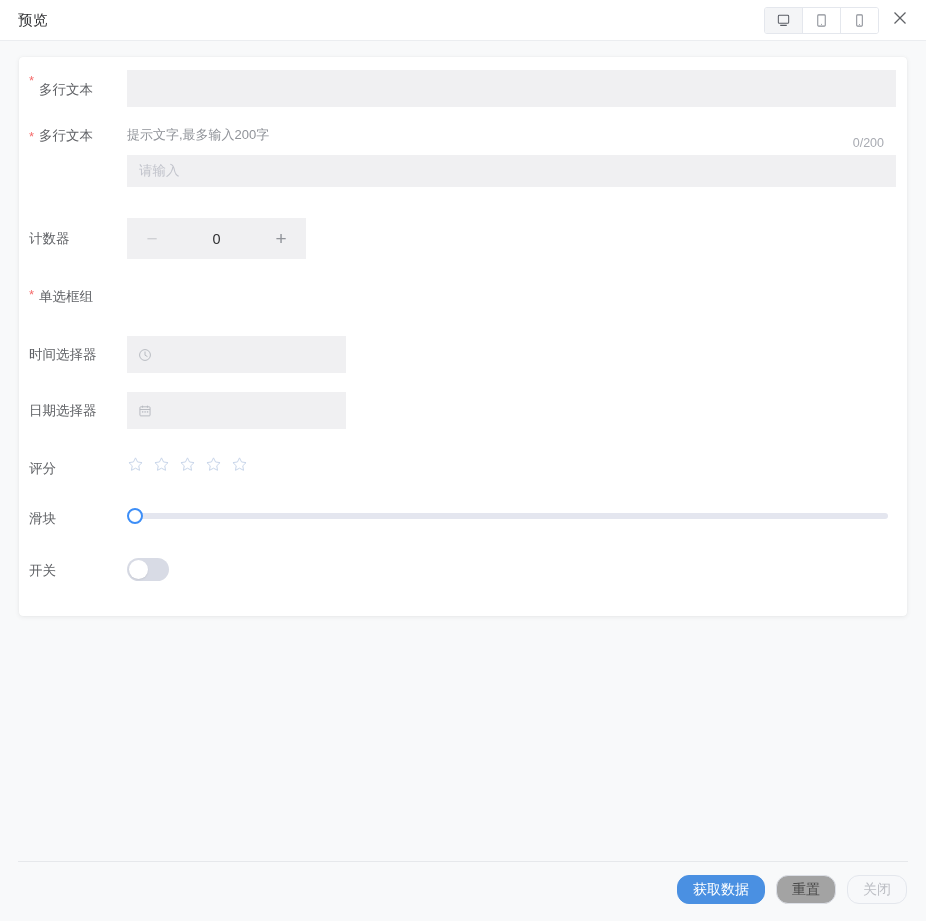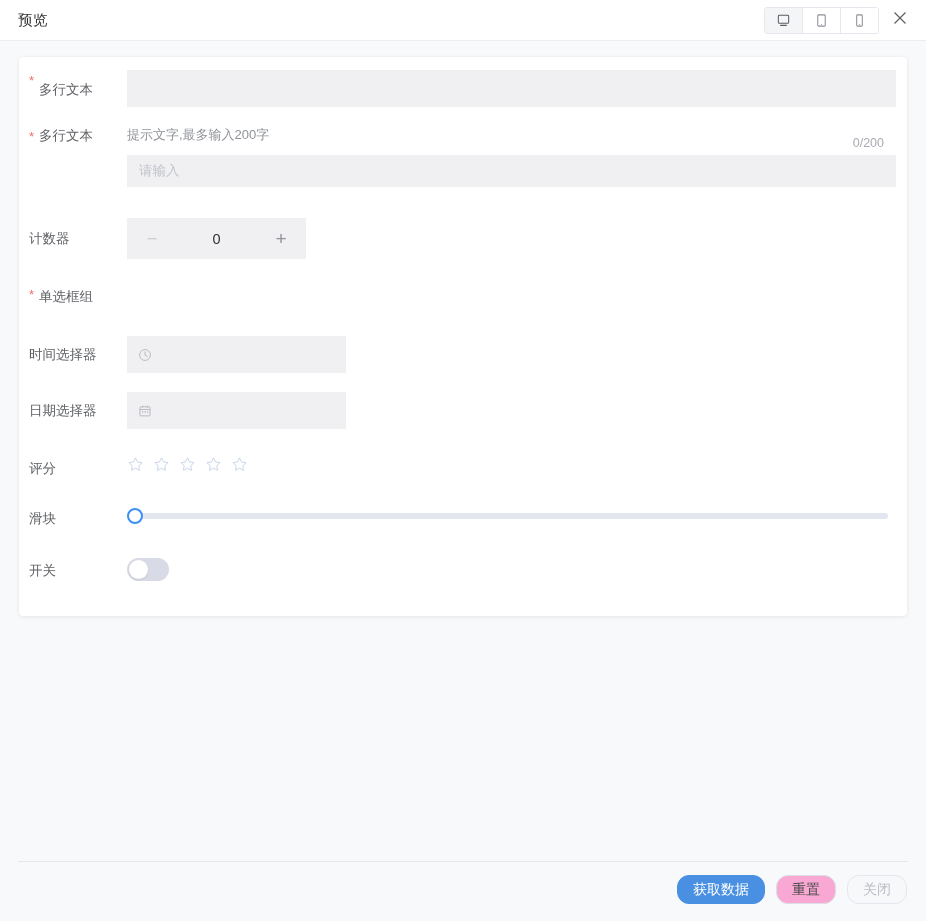--- a/index.html
+++ b/index.html
@@ -305,21 +305,21 @@
     cursor: pointer;
     border: 1px solid transparent;
     white-space: nowrap;
   }
   .btn-primary {
     background: #4a90e2;
     color: #ffffff;
     border-color: #4a90e2;
   }
   .btn-default {
-    background: #f9a8d4;
+    background: #a3a3a3;
     color: #4a4a4a;
     border-color: #dcdfe6;
   }
   .btn-disabled {
     background: #f7f8fa;
     color: #bcbec4;
     border-color: #e4e7ed;
     cursor: not-allowed;
   }
 </style>

